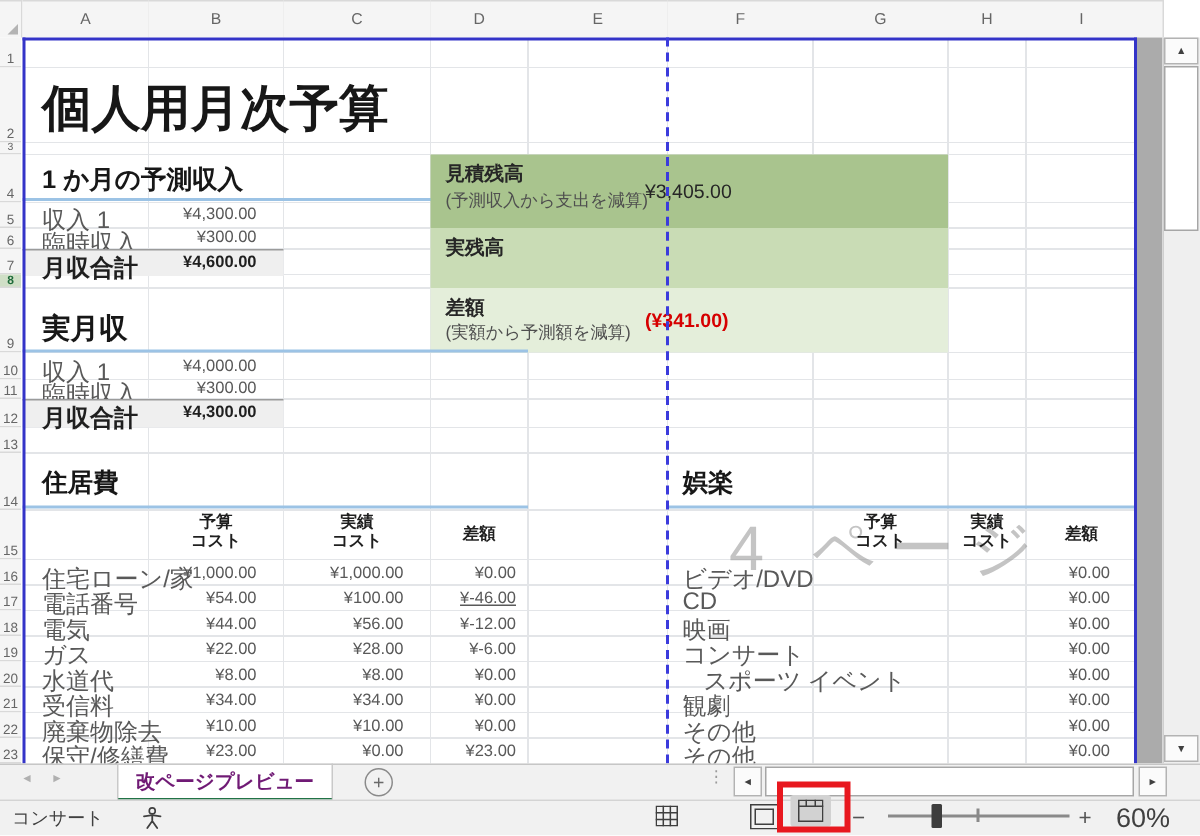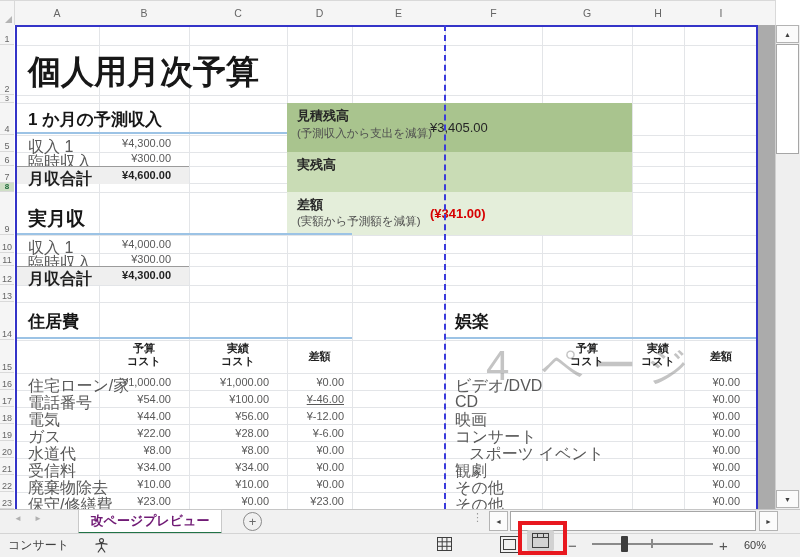--- a/index.html
+++ b/index.html
@@ -328,15 +328,15 @@
       <line x1="11.5" y1="0" x2="11.5" y2="4.5" stroke="#3f3f3f"></line>
     </svg>
   </div>
   <div class="redbox"></div>
 
   <div class="zoomsign" style="left:568px;">−</div>
   <div class="abs" style="left:592px;top:543px;width:121px;height:2px;background:#8a8a8a;"></div>
   <div class="abs" style="left:651px;top:539px;width:2px;height:9px;background:#8a8a8a;"></div>
   <div class="abs" style="left:621px;top:536px;width:7px;height:16px;background:#3d3d3d;border-radius:1px;"></div>
   <div class="zoomsign" style="left:719px;">+</div>
-  <div class="statustext" style="left:744px;font-size:11px;">60%</div>
+  <div class="statustext" style="left:744px;font-size:18px;">60%</div>
 
 </div>
 
 </body></html>

